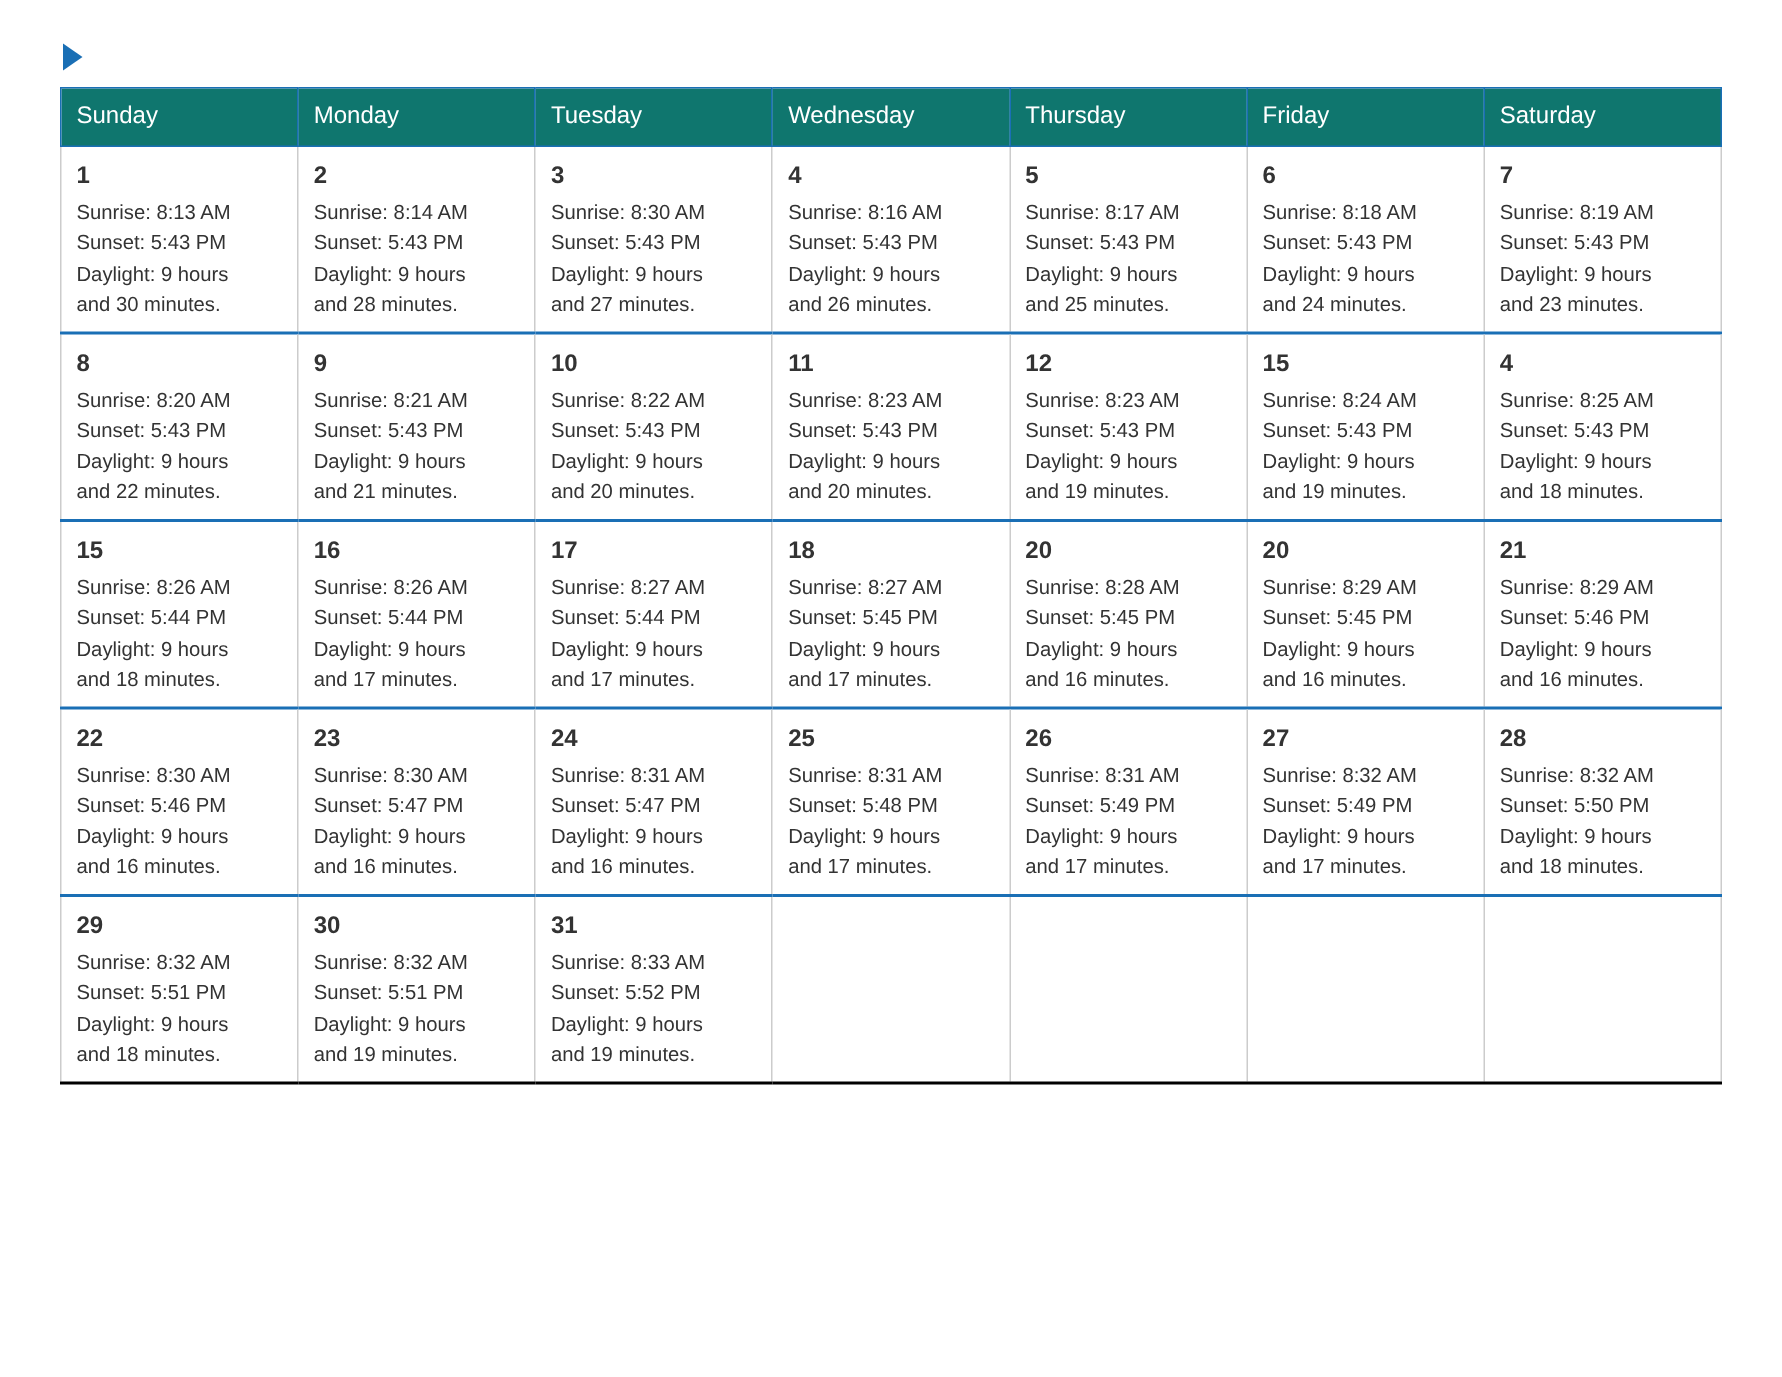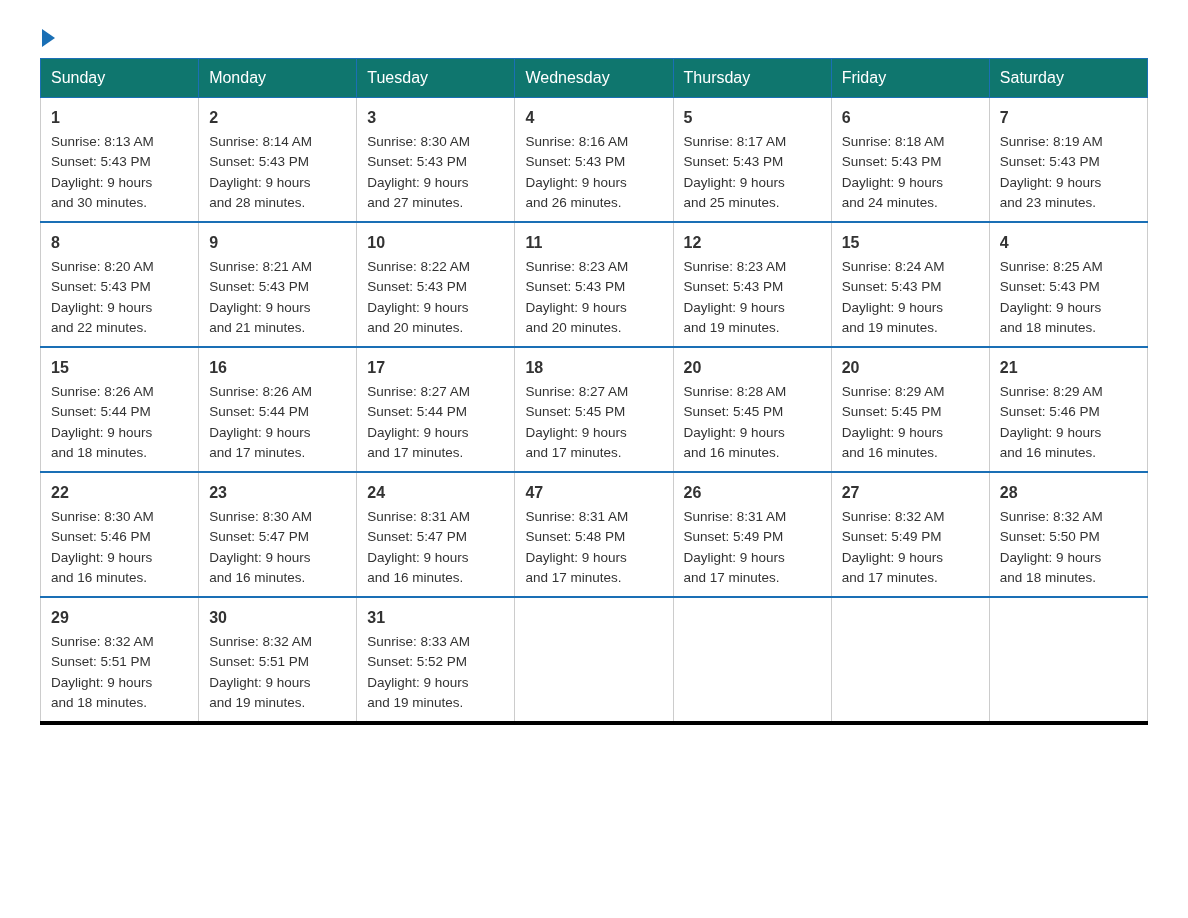--- a/index.html
+++ b/index.html
@@ -62,21 +62,21 @@
     .calendar td .day-num {
       font-size: 16px;
       font-weight: bold;
       display: block;
       margin-bottom: 2px;
     }
     .calendar tr td {
       border-bottom: 2px solid #1a6fb5;
     }
     .calendar tbody tr:last-child td {
-      border-bottom: 4px solid #000000;
+      border-bottom: 2px solid #000000;
     }
     .empty-cell {
       background: #fff;
     }
     .logo-text-line1 {
       font-size: 26px;
       font-weight: bold;
       color: #222;
     }
     .logo-text-line2 {
@@ -153,21 +153,21 @@
         <td><span class="day-num">17</span><span>Sunrise: 8:27 AM</span><br><span>Sunset: 5:44 PM</span><br><span>Daylight: 9 hours</span><br><span>and 17 minutes.</span></td>
         <td><span class="day-num">18</span><span>Sunrise: 8:27 AM</span><br><span>Sunset: 5:45 PM</span><br><span>Daylight: 9 hours</span><br><span>and 17 minutes.</span></td>
         <td><span class="day-num">20</span><span>Sunrise: 8:28 AM</span><br><span>Sunset: 5:45 PM</span><br><span>Daylight: 9 hours</span><br><span>and 16 minutes.</span></td>
         <td><span class="day-num">20</span><span>Sunrise: 8:29 AM</span><br><span>Sunset: 5:45 PM</span><br><span>Daylight: 9 hours</span><br><span>and 16 minutes.</span></td>
         <td><span class="day-num">21</span><span>Sunrise: 8:29 AM</span><br><span>Sunset: 5:46 PM</span><br><span>Daylight: 9 hours</span><br><span>and 16 minutes.</span></td>
       </tr>
       <tr>
         <td><span class="day-num">22</span><span>Sunrise: 8:30 AM</span><br><span>Sunset: 5:46 PM</span><br><span>Daylight: 9 hours</span><br><span>and 16 minutes.</span></td>
         <td><span class="day-num">23</span><span>Sunrise: 8:30 AM</span><br><span>Sunset: 5:47 PM</span><br><span>Daylight: 9 hours</span><br><span>and 16 minutes.</span></td>
         <td><span class="day-num">24</span><span>Sunrise: 8:31 AM</span><br><span>Sunset: 5:47 PM</span><br><span>Daylight: 9 hours</span><br><span>and 16 minutes.</span></td>
-        <td><span class="day-num">47</span><span>Sunrise: 8:31 AM</span><br><span>Sunset: 5:48 PM</span><br><span>Daylight: 9 hours</span><br><span>and 17 minutes.</span></td>
+        <td><span class="day-num">25</span><span>Sunrise: 8:31 AM</span><br><span>Sunset: 5:48 PM</span><br><span>Daylight: 9 hours</span><br><span>and 17 minutes.</span></td>
         <td><span class="day-num">26</span><span>Sunrise: 8:31 AM</span><br><span>Sunset: 5:49 PM</span><br><span>Daylight: 9 hours</span><br><span>and 17 minutes.</span></td>
         <td><span class="day-num">27</span><span>Sunrise: 8:32 AM</span><br><span>Sunset: 5:49 PM</span><br><span>Daylight: 9 hours</span><br><span>and 17 minutes.</span></td>
         <td><span class="day-num">28</span><span>Sunrise: 8:32 AM</span><br><span>Sunset: 5:50 PM</span><br><span>Daylight: 9 hours</span><br><span>and 18 minutes.</span></td>
       </tr>
       <tr>
         <td><span class="day-num">29</span><span>Sunrise: 8:32 AM</span><br><span>Sunset: 5:51 PM</span><br><span>Daylight: 9 hours</span><br><span>and 18 minutes.</span></td>
         <td><span class="day-num">30</span><span>Sunrise: 8:32 AM</span><br><span>Sunset: 5:51 PM</span><br><span>Daylight: 9 hours</span><br><span>and 19 minutes.</span></td>
         <td><span class="day-num">31</span><span>Sunrise: 8:33 AM</span><br><span>Sunset: 5:52 PM</span><br><span>Daylight: 9 hours</span><br><span>and 19 minutes.</span></td>
         <td class="empty-cell"></td>
         <td class="empty-cell"></td>

